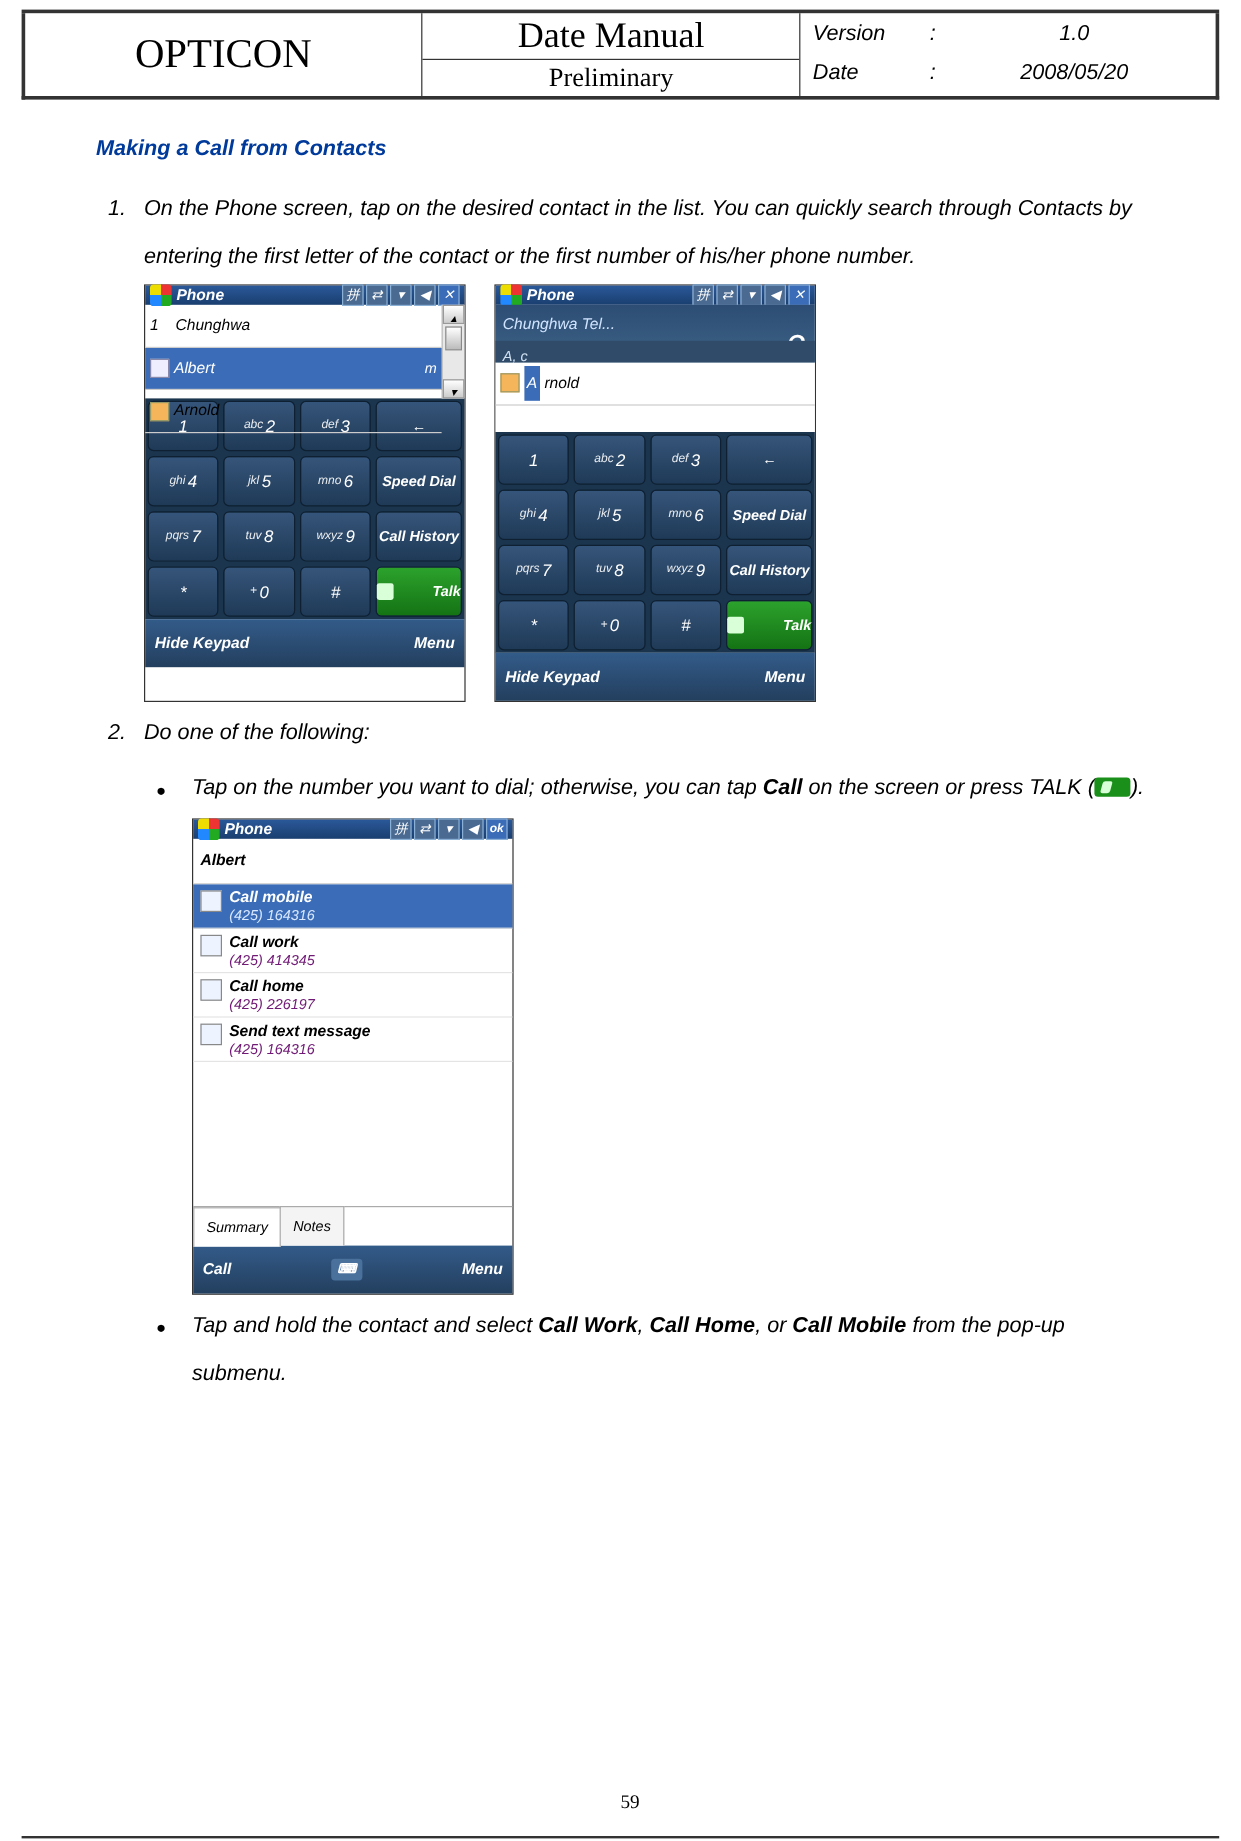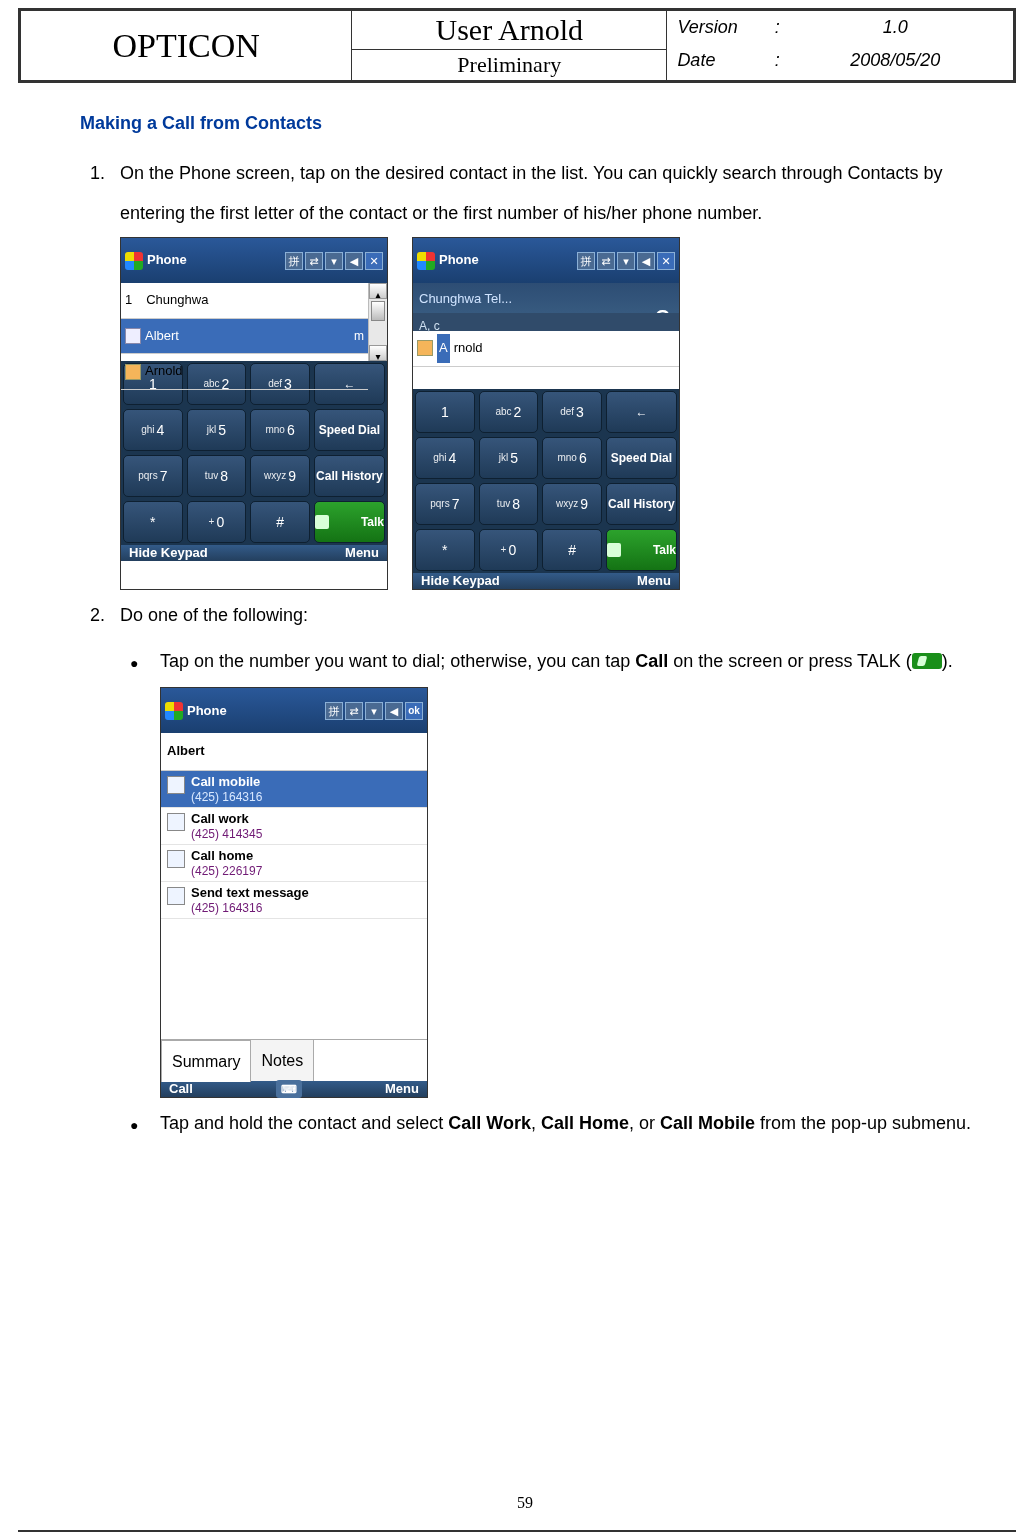--- a/index.html
+++ b/index.html
@@ -73,21 +73,22 @@
   }
   .hdr-right-row {
     display: flex;
     padding: 6px 10px;
   }
   .hdr-right-row > span:nth-child(1) { flex: 0 0 90px; }
   .hdr-right-row > span:nth-child(2) { flex: 0 0 20px; text-align: center; }
   .hdr-right-row > span:nth-child(3) { flex: 1; text-align: center; }
   
   .content {
-    padding: 30px 40px 0 80px;
+    padding: 30px 80px 0 80px;
+    font-style: italic;
   }
   .section-title {
     color: #003a9b;
     font-weight: bold;
     font-size: 18px;
     margin-bottom: 20px;
   }
   ol.steps {
     margin: 0 0 0 30px;
     padding: 0;
@@ -151,21 +152,21 @@
   }
   .phone {
     width: 268px;
     background: #fff;
     font-family: Tahoma, Verdana, sans-serif;
     font-size: 13px;
     border: 1px solid #333;
     box-sizing: border-box;
   }
   .wm-top {
-    height: 45px;
+    height: 16px;
     background: linear-gradient(#2a5899,#1a3f70);
     color: #fff;
     display: flex;
     align-items: center;
     padding: 0 4px;
     gap: 4px;
   }
   .win-flag {
     width: 18px; height: 18px;
     background: conic-gradient(#e33 0 90deg,#2a2 90deg 180deg,#28f 180deg 270deg,#ed0 270deg 360deg);
@@ -248,21 +249,21 @@
     font-size:14px;
     box-sizing:border-box;
   }
   .key .sup { font-size:10px; margin-right:2px; opacity:0.9;}
   .key.action { font-size:12px; font-weight:bold; }
   .key.talk { background: linear-gradient(#2ca22c,#147314); gap: 28px; }
   .key.talk .phonesvg {
     width:14px;height:14px;background:#d8ffd8;margin-right:4px;border-radius:2px;
   }
   .wm-bot {
-    height:16px;
+    height:40px;
     background: linear-gradient(#335b89,#233f5e);
     color:#fff;
     display:flex; align-items:center; justify-content:space-between;
     padding:0 8px;
     font-weight:bold; font-size:13px;
   }
   .wm-bot .midico {
     width:26px; height:18px; background:#4a709c; border-radius:3px;
     display:flex; align-items:center; justify-content:center; font-size:11px;
   }
@@ -281,35 +282,35 @@
   .di-text { display:flex; flex-direction:column; line-height:1.2;}
   .di-label { font-weight:bold; font-size:13px;}
   .di-num { font-size:12px;}
   .detail-item.selected .di-num { color:#d8e8ff; }
   .detail-item .di-num { color:#701a75; }
   .detail-blank { height:120px; }
   .tabs {
     display:flex; border-top:1px solid #aaa;
   }
   .tab {
-    padding:3px 10px; font-size:16px; border:1px solid #aaa; border-bottom:none;
+    padding:3px 10px; font-size:12px; border:1px solid #aaa; border-bottom:none;
     background:#f4f4f4; margin-top:-1px; margin-right:-1px;
   }
   .tab.active { background:#fff; position:relative; top:1px; }
 </style>
 </head>
 <body>
 
 <div class="page">
 
   <div class="top-rule"></div>
   <div class="hdr">
     <div class="hdr-left">OPTICON</div>
     <div class="hdr-mid">
-      <div class="hdr-mid-top">User Arnold</div>
+      <div class="hdr-mid-top">Date Manual</div>
       <div class="hdr-mid-bot">Preliminary</div>
     </div>
     <div class="hdr-right">
       <div class="hdr-right-row">
         <span>Version</span>
         <span>:</span>
         <span>1.0</span>
       </div>
       <div class="hdr-right-row">
         <span>Date</span>

